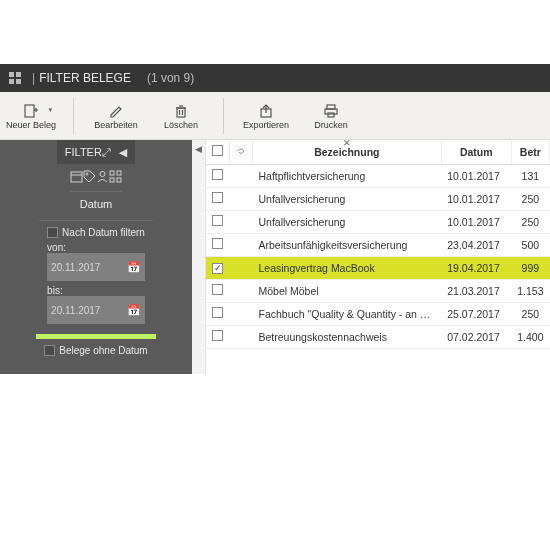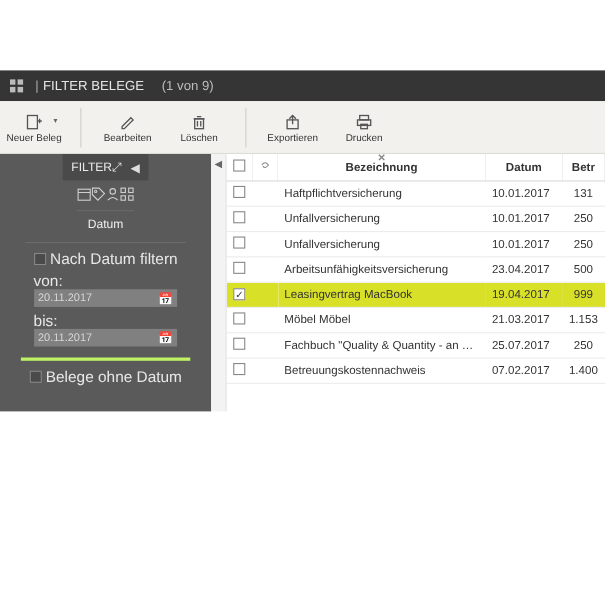--- a/index.html
+++ b/index.html
@@ -18,22 +18,22 @@
   .sidebar { width: 192px; background: #5a5a5a; color: #eaeaea; font-size: 11px; display: flex; flex-direction: column; align-items: center; }
   .sb-head { background: #4a4a4a; height: 24px; display: flex; align-items: center; padding: 0 8px; justify-content: space-between; }
   .sb-head .ric { display: flex; gap: 8px; }
   .sb-head .ric span, .sb-head .lic { font-size: 11px; color: #ddd; cursor: pointer; }
   .sb-tabs { display: flex; justify-content: space-around; align-items: center; height: 28px; border-bottom: 1px solid #6a6a6a; }
   .sb-tabs span { font-size: 13px; color: #cfcfcf; cursor: pointer; }
   .sb-sec { padding: 6px 8px; }
   .sb-label { font-size: 11px; color: #eee; margin-bottom: 4px; display: block; }
   .sb-row { display: flex; align-items: center; gap: 4px; margin-bottom: 4px; }
   .sb-chk { width: 11px; height: 11px; background: #4a4a4a; border: 1px solid #888; flex: none; cursor: pointer; }
-  .sb-txt { font-size: 14px; color: #e8e8e8; }
-  .sb-input { flex: 1; display: flex; align-items: center; background: #808080; height: 16px; padding: 0 4px; color: #d6d6d6; font-size: 10px; justify-content: space-between; }
+  .sb-txt { font-size: 10px; color: #e8e8e8; }
+  .sb-input { flex: 1; display: flex; align-items: center; background: #808080; height: 28px; padding: 0 4px; color: #d6d6d6; font-size: 10px; justify-content: space-between; }
   .sb-input .cal { font-size: 11px; }
   .collapse { width: 14px; background: #f3f3f3; border-right: 1px solid #e4e4e4; display: flex; align-items: flex-start; justify-content: center; padding-top: 4px; cursor: pointer; color: #666; font-size: 9px; }
   .grid { flex: 1; overflow: hidden; }
   table { width: 100%; border-collapse: collapse; font-size: 10.5px; }
   thead th { text-align: left; font-weight: 600; color: #333; border-bottom: 1px solid #d9d9d9; border-right: 1px solid #eee; height: 24px; padding: 0 6px; background: #fff; position: relative; }
   thead th .x { font-size: 9px; color: #888; position: absolute; top: -2px; left: 50%; transform: translateX(-50%); cursor: pointer; }
   tbody td { border-bottom: 1px solid #ececec; height: 23px; padding: 0 6px; color: #333; white-space: nowrap; overflow: hidden; text-overflow: ellipsis; }
   tbody tr.sel td { background: #d8e028; }
   .cbx { width: 11px; height: 11px; border: 1px solid #888; background: #fff; display: inline-flex; align-items: center; justify-content: center; font-size: 9px; color: #333; cursor: pointer; }
   th.c-chk, td.c-chk { width: 22px; text-align: center; }
@@ -163,21 +163,21 @@
           </div>
         </div>
         <div class="sb-txt">bis:</div>
         <div class="sb-row">
           <div class="sb-input">
             <span>20.11.2017</span>
             <span class="cal">📅</span>
           </div>
         </div>
       </div>
-      <div class="sb-sec" style="border-top:3px solid #bef264;">
+      <div class="sb-sec" style="border-top:5px solid #bef264;">
         <div class="sb-row">
           <span class="sb-chk"></span>
           <span class="sb-txt">Belege ohne Datum</span>
         </div>
       </div>
     </div>
 
     <div class="collapse">◀</div>
 
     <div class="grid">

